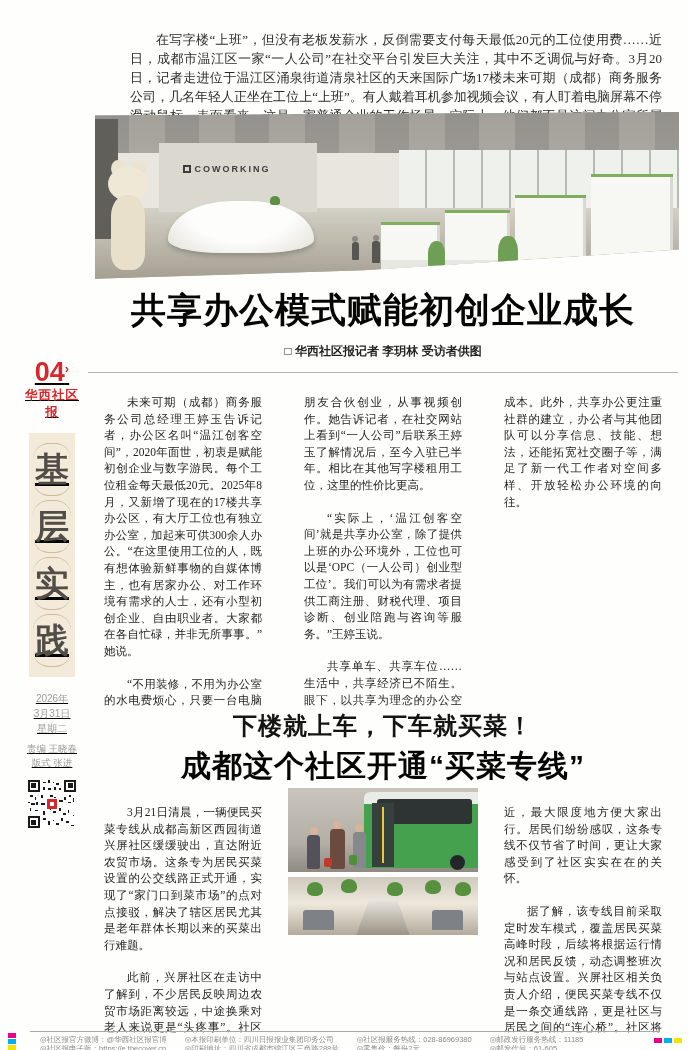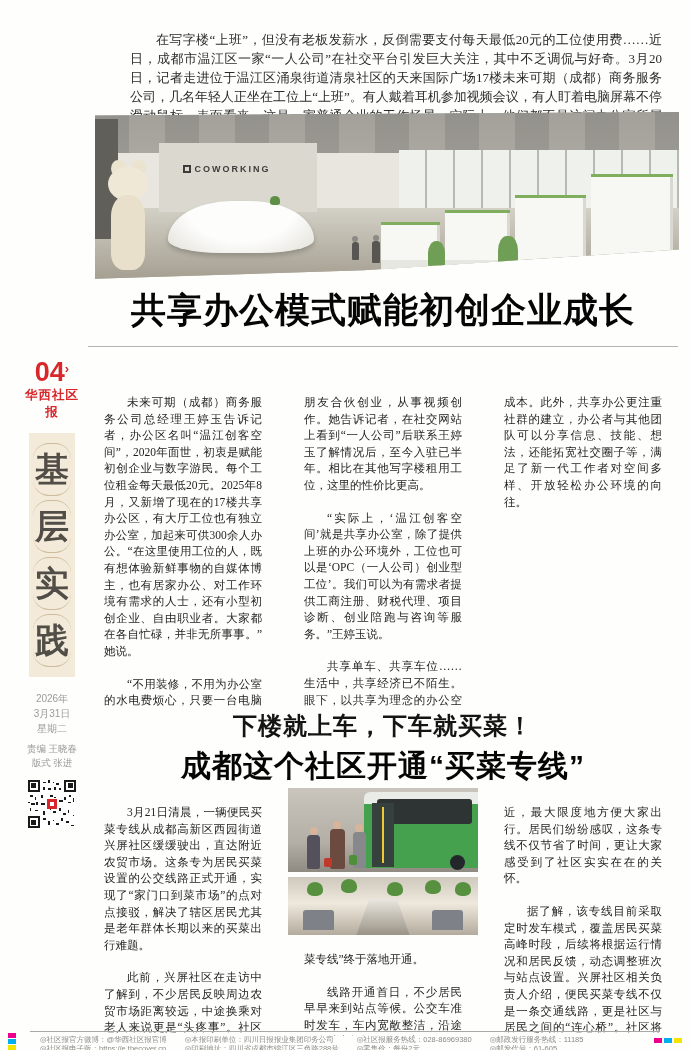--- a/index.html
+++ b/index.html
@@ -53,21 +53,21 @@
   .person.p2 { left:47.5%; bottom:12%; width:8px; height:22px; }
 
   
   .headline1 { position:absolute; left:88px; top:284px; width:590px; text-align:center;
      border-bottom:1px solid #b5b5b0; padding-bottom:12px; }
   .kicker { font-size:22px; font-weight:600; color:#1c1c1c; letter-spacing:2px; }
   .title1 { font-size:35px; font-weight:900; color:#050505; letter-spacing:1px; margin-top:3px; }
   .byline1 { font-size:12px; font-weight:bold; color:#222; margin-top:9px; }
 
   
-  .sidebar { position:absolute; left:22px; top:356px; width:60px; text-align:center; }
+  .sidebar { position:absolute; left:22px; top:356px; width:60px; text-align:center;text-decoration:underline; }
   .page-num { color:#d8262b; font-size:27px; font-weight:800; line-height:26px; }
   .page-arrow { font-size:13px; vertical-align:8px; }
   .paper-name { color:#d8262b; font-size:12.5px; font-weight:bold; letter-spacing:1px; margin-top:2px; }
   .section-box { width:46px; margin:12px auto 0; background:#f3ead9; padding:8px 0; }
   .vchar { position:relative; width:46px; height:57px; line-height:57px; font-family:"Liberation Serif","DejaVu Serif",serif;
      font-size:34px; font-weight:bold; color:#514d47; }
   .vchar::before { content:""; position:absolute; left:4px; right:4px; top:2px; bottom:2px;
      border:1px solid #cdbb9c; border-left:none; border-right:none; border-radius:16px; }
   .date-block { margin-top:14px; color:#9a9a98; font-size:10px; line-height:15px; }
   .editors { margin-top:6px; color:#9a9a98; font-size:9.5px; line-height:14px; }
@@ -155,20 +155,21 @@
     <div class="cubicle c3"></div>
     <div class="cubicle c4"></div>
     <div class="chair h1"></div>
     <div class="chair h2"></div>
     <div class="person p1"></div>
     <div class="person p2"></div>
   </div>
 
   <div class="headline1">
     <div class="title1">共享办公模式赋能初创企业成长</div>
+    <div class="byline1">□ 华西社区报记者 李玥林 受访者供图</div>
   </div>
 
   <div class="sidebar">
     <div class="page-num"><span>04</span><span class="page-arrow">›</span></div>
     <div class="paper-name">华西社区报</div>
     <div class="section-box">
       <div class="vchar">基</div>
       <div class="vchar">层</div>
       <div class="vchar">实</div>
       <div class="vchar">践</div>
@@ -284,24 +285,20 @@
           <div class="aisle"></div>
           <div class="leaf f1"></div>
           <div class="leaf f2"></div>
           <div class="leaf f3"></div>
           <div class="leaf f4"></div>
           <div class="leaf f5"></div>
           <div class="seat s1"></div>
           <div class="seat s2"></div>
         </div>
       </div>
-      <div>
-          <p class="para">菜专线”终于落地开通。</p>
-          <p class="para indent">线路开通首日，不少居民早早来到站点等候。公交车准时发车，车内宽敞整洁，沿途停靠站点均设在居民小区附</p>
-        </div>
     </div>
     <div class="col">
         <p class="para">近，最大限度地方便大家出行。居民们纷纷感叹，这条专线不仅节省了时间，更让大家感受到了社区实实在在的关怀。</p>
         <p class="para indent">据了解，该专线目前采取定时发车模式，覆盖居民买菜高峰时段，后续将根据运行情况和居民反馈，动态调整班次与站点设置。兴屏社区相关负责人介绍，便民买菜专线不仅是一条交通线路，更是社区与居民之间的“连心桥”。社区将持续聚焦居民身边的“关键小事”，把服务送到群众身边，让社区温度融入日常生活的点滴之中。</p>
         <p class="para byline-inline">华西社区报记者 程玥 街道供图</p>
       </div>
   </div>
 
   <div class="footer-rule"></div>
   <div class="footer">

